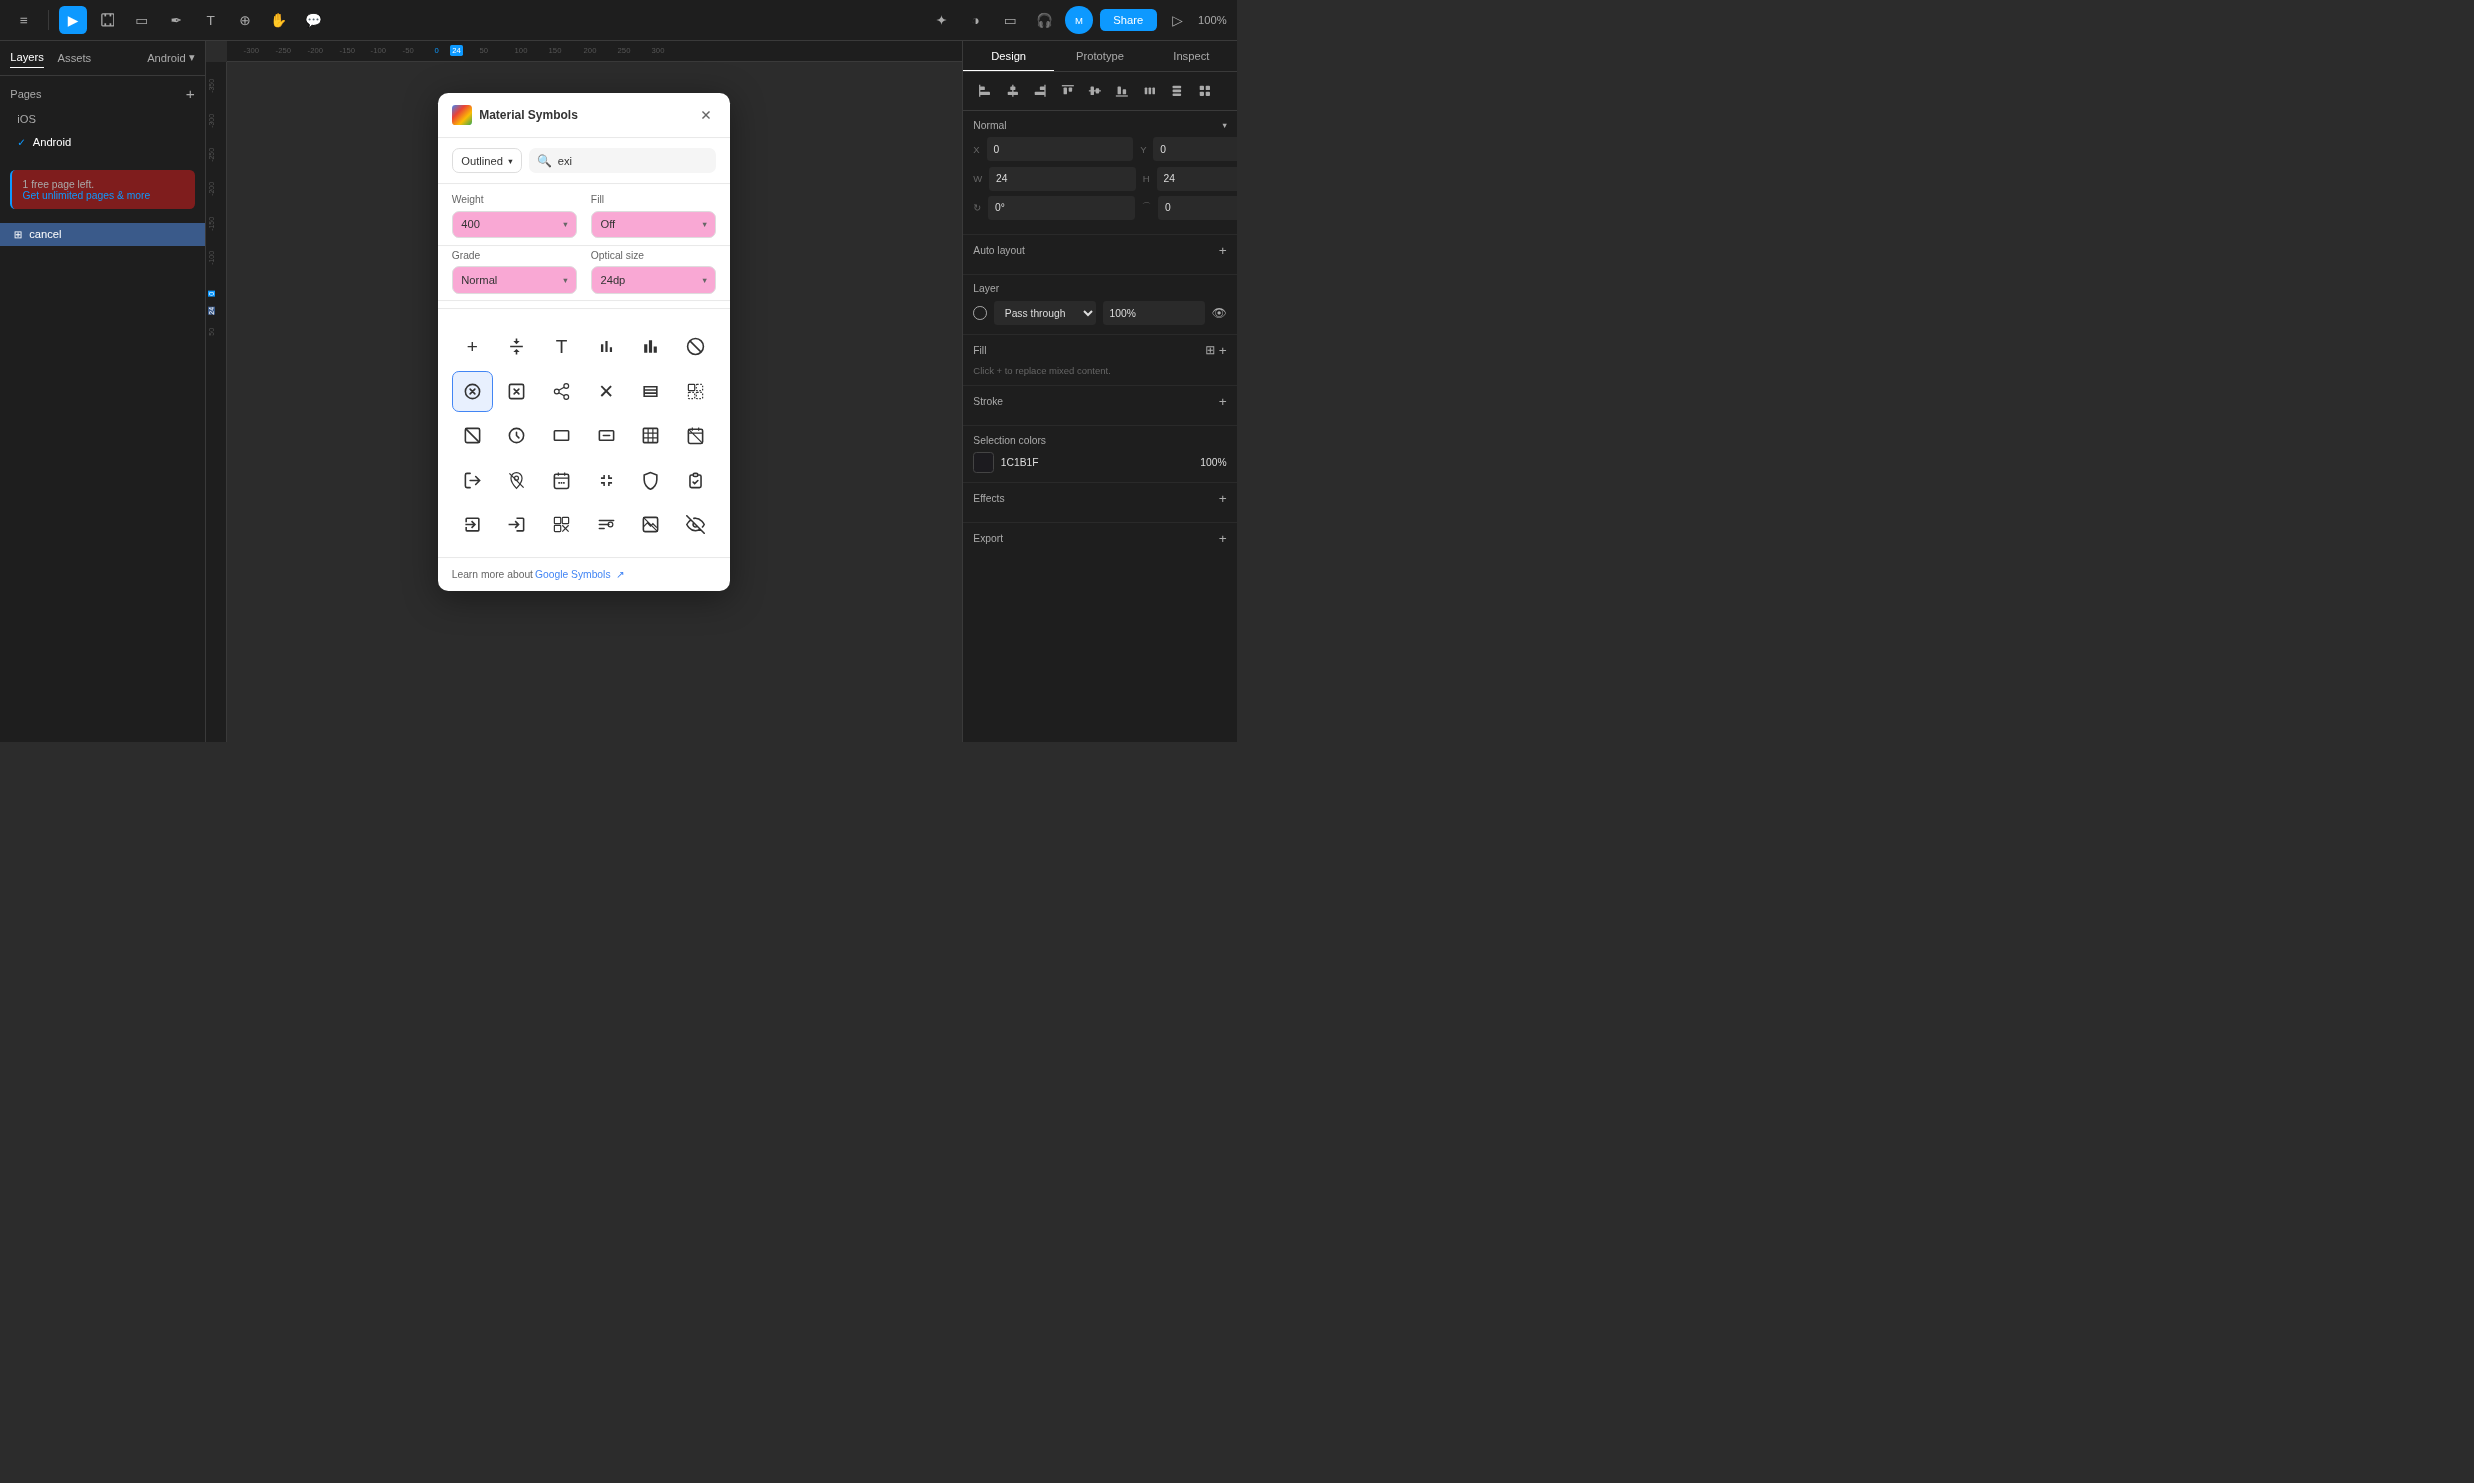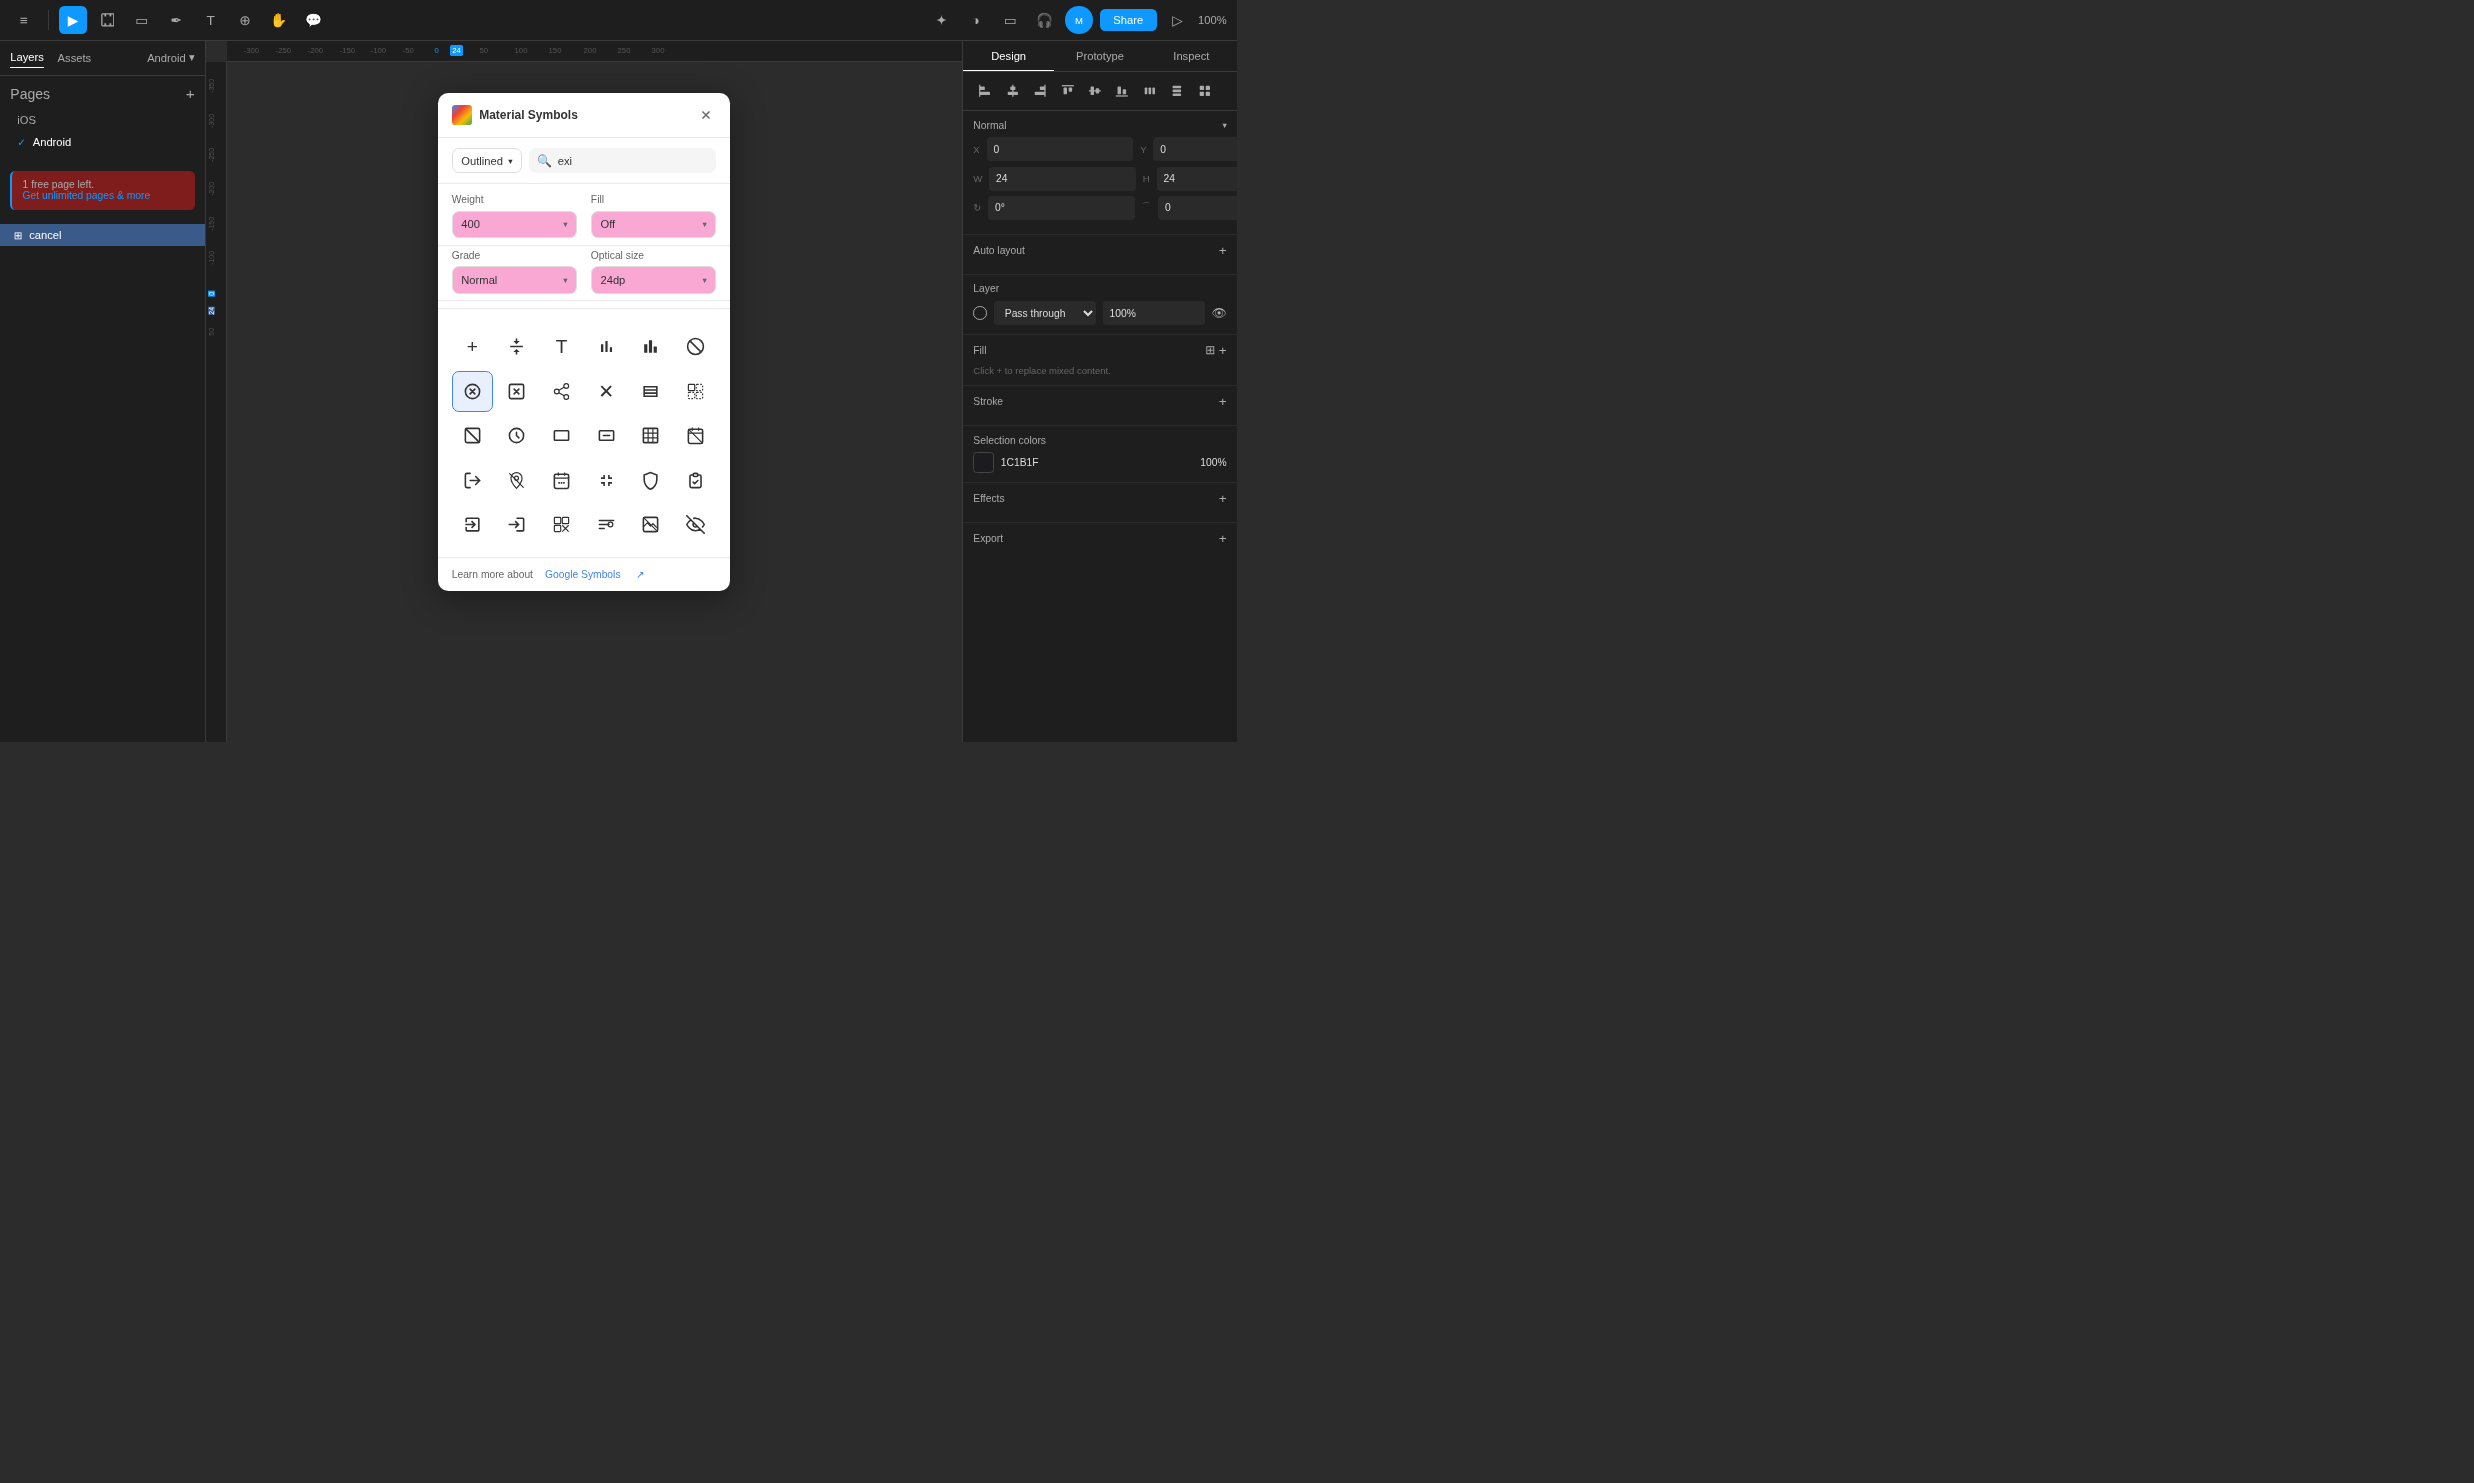--- a/index.html
+++ b/index.html
@@ -42,21 +42,21 @@
     .sidebar-platform {
       display: flex; align-items: center; gap: 3.4px; margin-left: auto;
       font-size: 11.2px; color: #aaa; cursor: pointer;
     }
 
     .pages-section { padding: 10.3px; }
     .pages-header {
       display: flex; align-items: center; justify-content: space-between;
       margin-bottom: 6.9px;
     }
-    .pages-title { font-size: 14px; color: #aaa; font-weight: 500; }
+    .pages-title { font-size: 11px; color: #aaa; font-weight: 500; }
     .pages-add { color: #aaa; cursor: pointer; font-size: 15.5px; line-height: 1; }
     .page-item {
       display: flex; align-items: center; gap: 6.9px;
       padding: 5.2px 6.9px; border-radius: 3.4px; cursor: pointer;
       font-size: 11.2px; color: #aaa;
     }
     .page-item.active { color: white; }
     .page-checkmark { color: #0d99ff; font-size: 10.3px; }
 
     .upgrade-banner {
@@ -226,21 +226,21 @@
       gap: 3.4px; max-height: 241px; overflow-y: auto;
     }
     .icon-cell {
       width: 41px; height: 41px; display: flex; align-items: center; justify-content: center;
       border-radius: 6.9px; cursor: pointer; font-size: 19px; color: #333;
     }
     .icon-cell.selected { background: #e8f0fe; border: 1.7px solid #4285f4; }
 
     .modal-footer {
       padding: 10.3px 13.7px; border-top: 0.9px solid #e8e8e8;
-      display: flex; align-items: center; gap: 12px; font-size: 10.3px; color: #666;
+      display: flex; align-items: center; gap: 2px; font-size: 10.3px; color: #666;
     }
     .footer-link { color: #4285f4; cursor: pointer; }
 
     
     .canvas-element {
       position: absolute; display: flex; flex-direction: column; align-items: center;
     }
     .element-label {
       font-size: 9.5px; color: #0d99ff; background: #0d99ff;
       padding: 1.7px 5.2px; border-radius: 2.6px; color: white;

